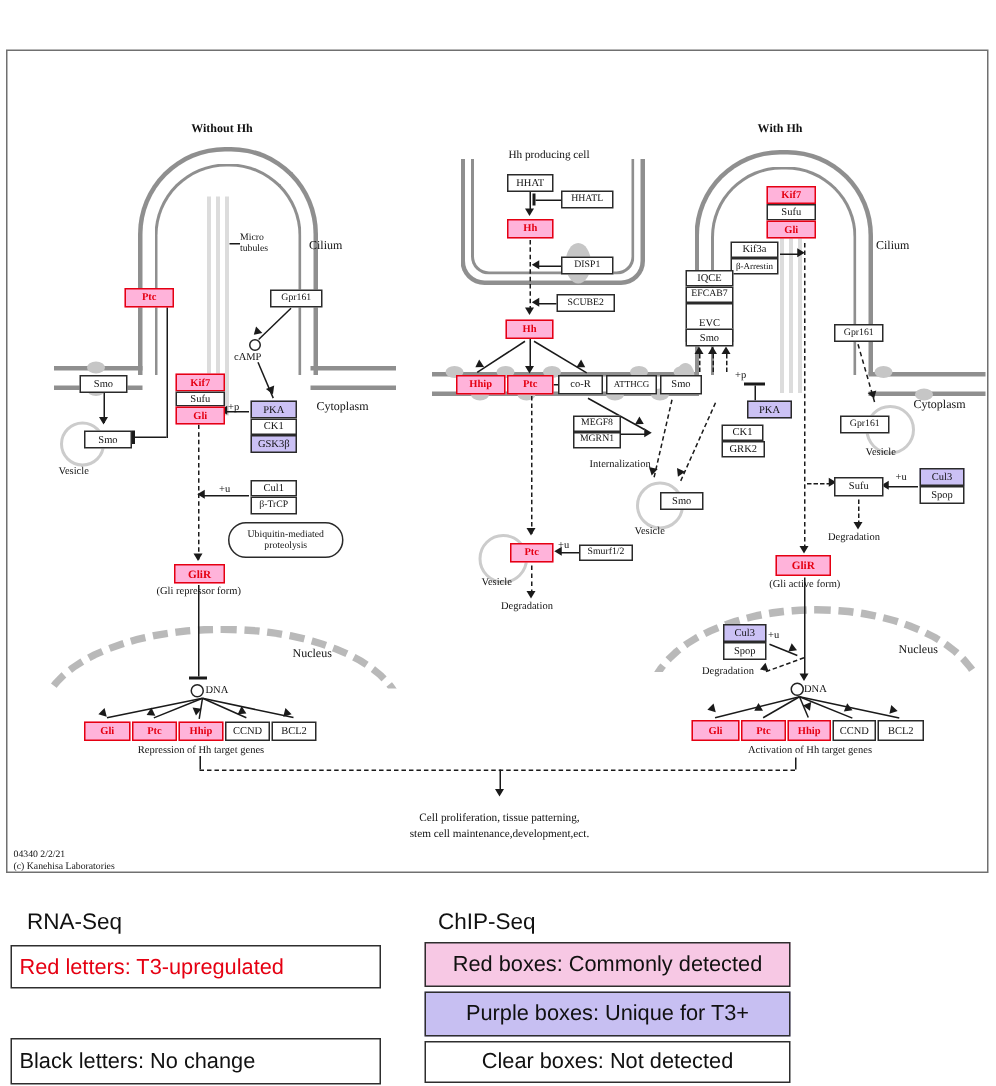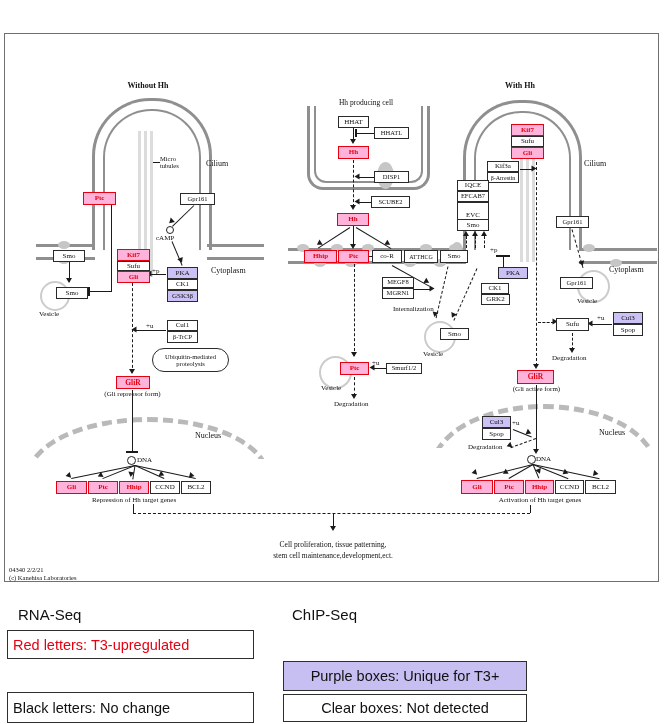--- a/index.html
+++ b/index.html
@@ -327,16 +327,17 @@
   <div class="lb c" style="left:470px;top:496px;width:140px">Activation of Hh target genes</div>
   <div class="lb c l75" style="left:248px;top:540px;width:170px">Cell proliferation, tissue patterning,</div>
   <div class="lb c l75" style="left:238px;top:551px;width:190px">stem cell maintenance,development,ect.</div>
   <div class="credit" style="left:9px;top:566px">04340 2/2/21</div>
   <div class="credit" style="left:9px;top:574px">(c) Kanehisa Laboratories</div>
 
   <div class="lg-h" style="left:18px;top:606px">RNA-Seq</div>
   <div class="lg-box" style="left:7px;top:630px;width:247px;height:29px;color:var(--red)">Red letters: T3-upregulated</div>
   <div class="lg-box" style="left:7px;top:692px;width:247px;height:31px">Black letters: No change</div>
   <div class="lg-h" style="left:292px;top:606px">ChIP-Seq</div>
+  <div class="lg-box cc" style="left:283px;top:628px;width:244px;height:30px;background:var(--lpink)">Red boxes: Commonly detected</div>
   <div class="lg-box cc" style="left:283px;top:661px;width:244px;height:30px;background:var(--lpurple)">Purple boxes: Unique for T3+</div>
   <div class="lg-box cc" style="left:283px;top:694px;width:244px;height:28px">Clear boxes: Not detected</div>
 
 </div>
 
 </body></html>

